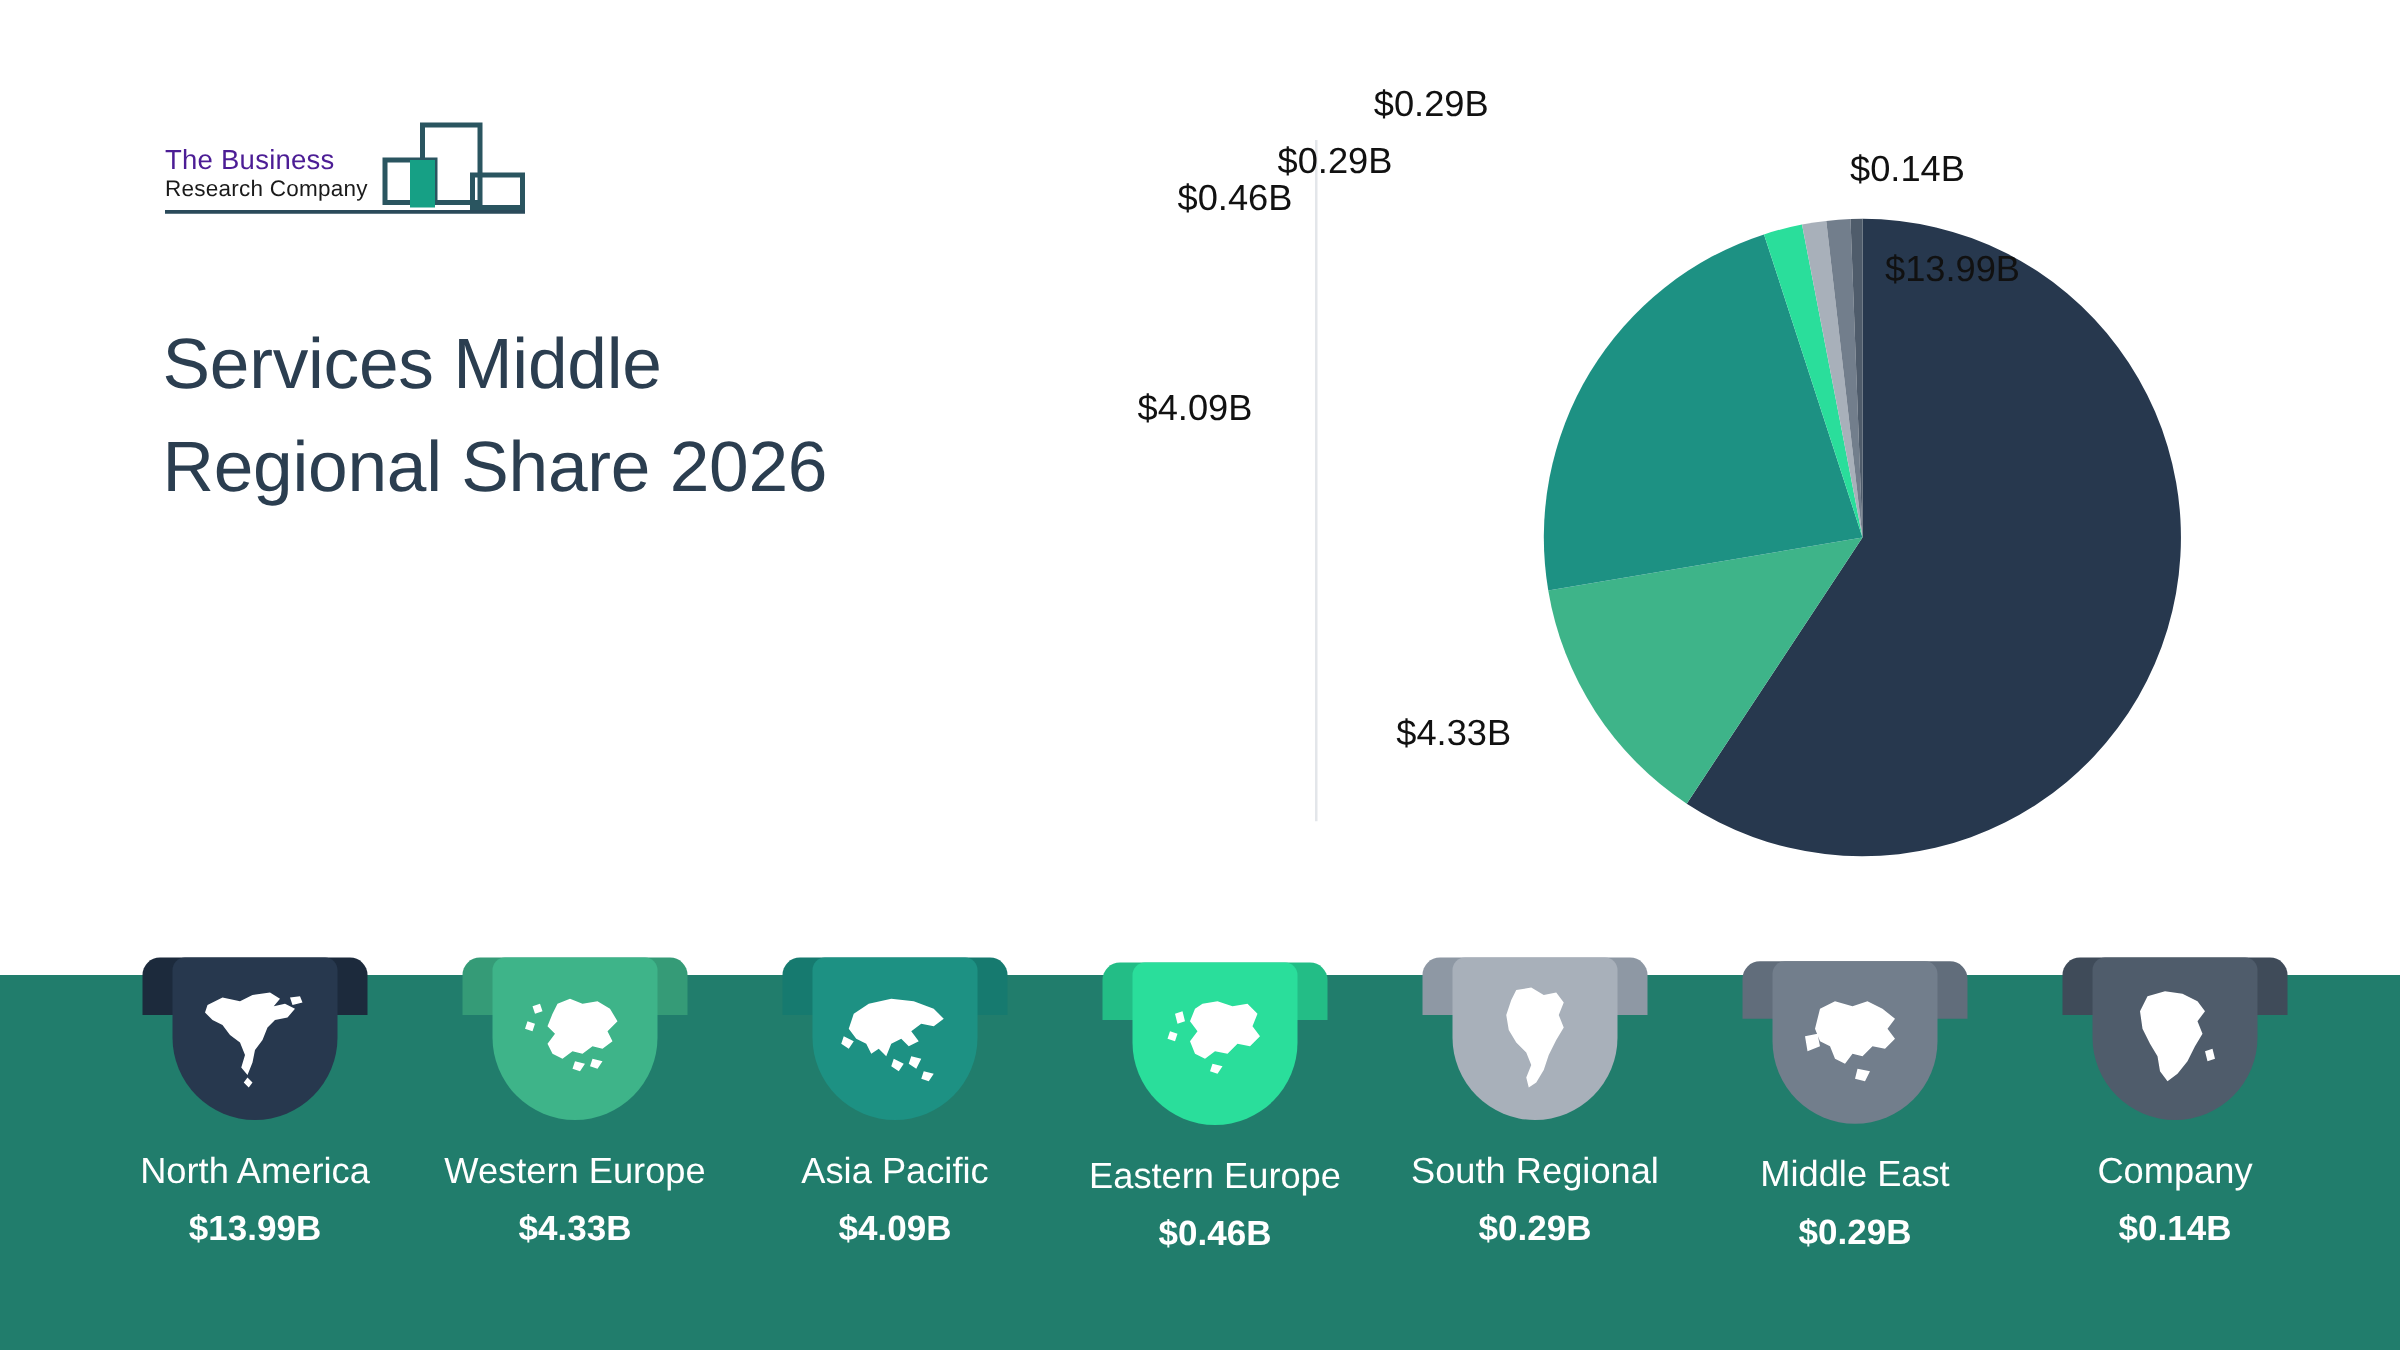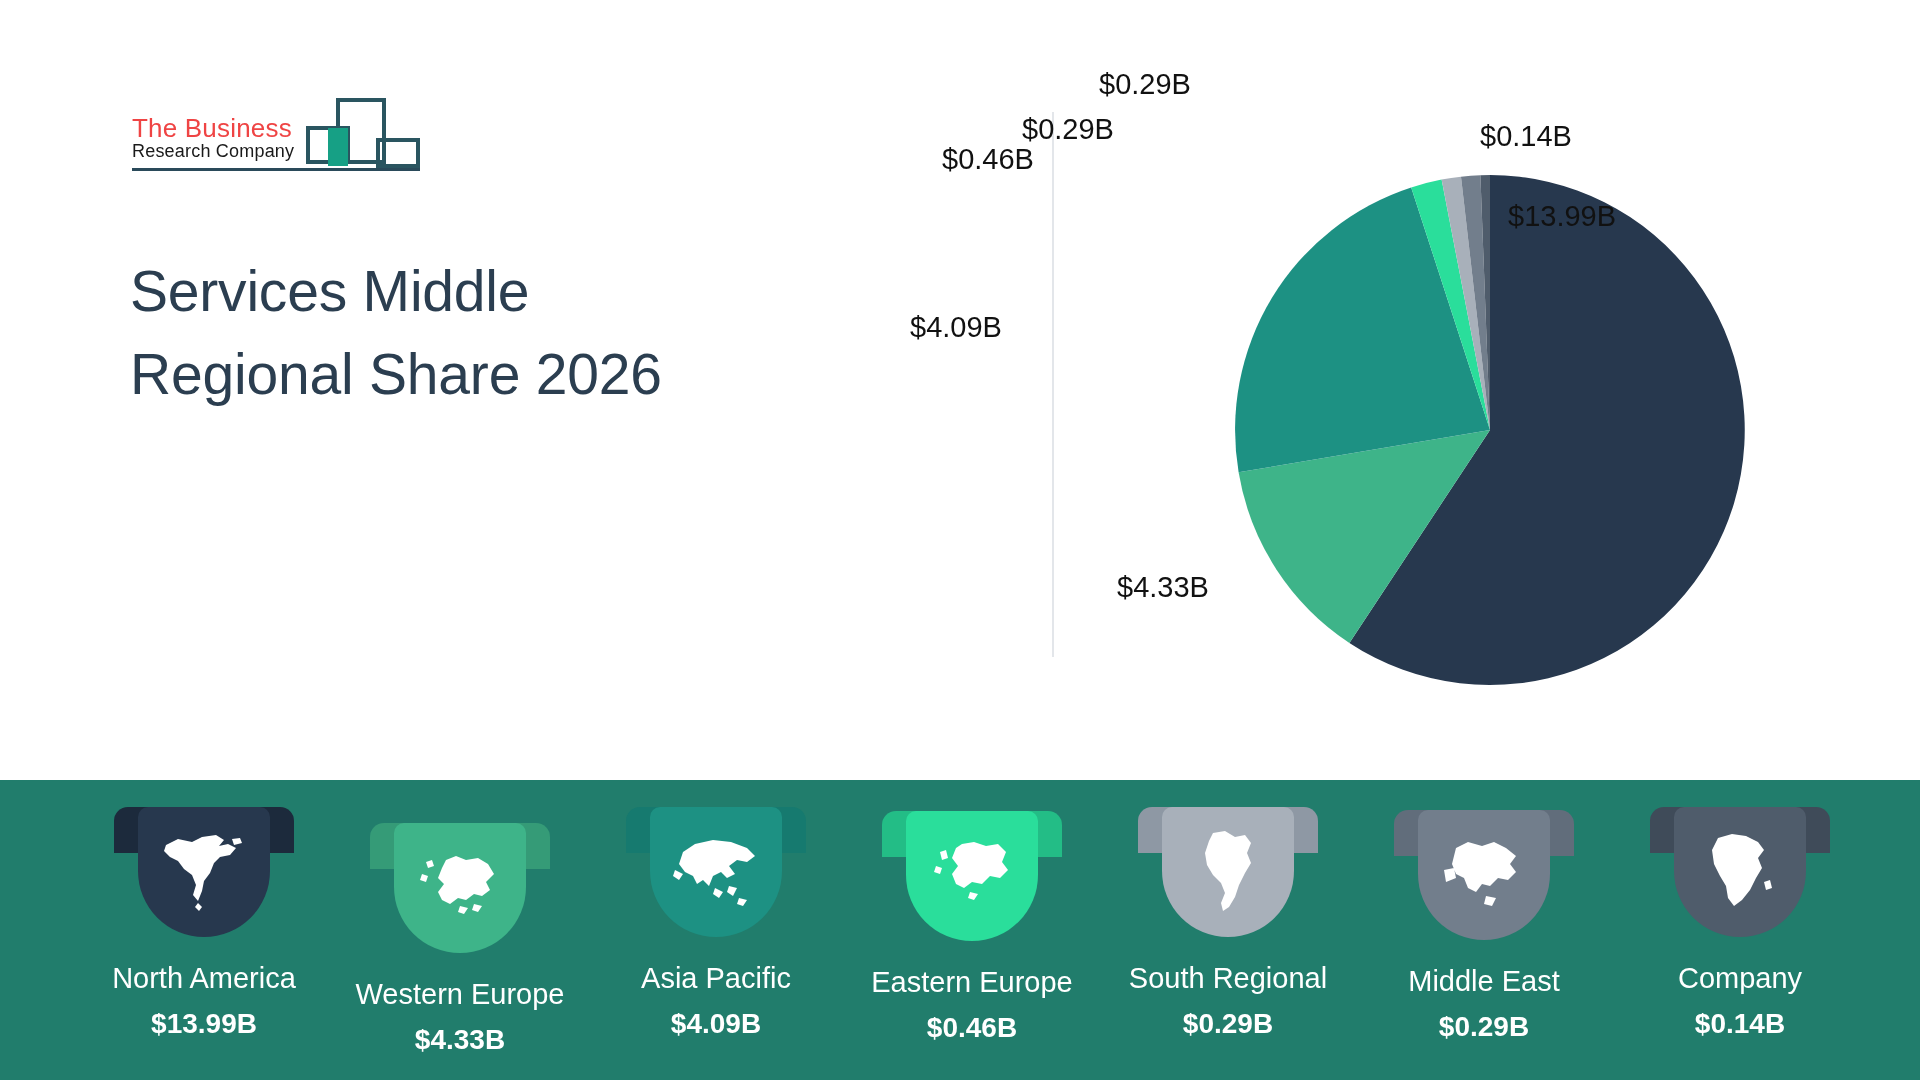--- a/index.html
+++ b/index.html
@@ -13,21 +13,21 @@
 
   
   .band{
     position:absolute;left:0;right:0;bottom:0;height:300px;
     background:#217d6c;
   }
 
   
   .logo{position:absolute;left:132px;top:96px;width:290px;height:84px;}
   .logo-text{position:absolute;left:0;top:18px;width:180px;}
-  .logo-l1{font-size:26px;color:#ef4444;letter-spacing:.2px;line-height:28px;white-space:nowrap;}
+  .logo-l1{font-size:22px;color:#4c1d95;letter-spacing:.2px;line-height:28px;white-space:nowrap;}
   .logo-l2{font-size:18px;color:#1a1a1a;letter-spacing:.2px;line-height:16px;white-space:nowrap;margin-top:1px;}
   .logo-rule{position:absolute;left:0;top:72px;width:288px;height:3px;background:#2a4a5a;}
 
   
   .title{
     position:absolute;left:130px;top:250px;width:720px;
     font-size:57px;line-height:1.46;color:#2b3e50;font-weight:400;
     letter-spacing:-0.2px;
   }
   .title div{white-space:nowrap;}
@@ -41,21 +41,21 @@
   
   .pie-wrap{position:absolute;left:1090px;top:30px;width:800px;height:700px;}
   .pie-svg{position:absolute;left:0;top:0;}
   .plabel{
     position:absolute;font-size:29px;color:#111111;white-space:nowrap;
     font-family:"Liberation Sans", sans-serif;
   }
 
   
   .legend{position:absolute;left:0;bottom:0;width:1920px;height:330px;}
-  .badge-col{position:absolute;top:0;width:260px;text-align:center;margin-top:41px;}
+  .badge-col{position:absolute;top:0;width:260px;text-align:center;}
   .shield-box{position:relative;width:180px;height:130px;margin:0 auto;}
   .tab{
     position:absolute;left:0;top:0;width:180px;height:46px;
     border-radius:14px 14px 0 0;
   }
   .shield{
     position:absolute;left:24px;top:0;width:132px;height:130px;
     border-radius:10px 10px 66px 66px;
     display:flex;align-items:center;justify-content:center;
   }
@@ -134,21 +134,21 @@
         <div class="shield" style="background:#27384e;">
           <svg width="92" height="86" viewBox="0 0 92 86">
             <path fill="#ffffff" d="M8 16 L20 10 L34 13 L44 8 L58 6 L66 11 L61 17 L70 15 L78 19 L72 26 L62 28 L56 34 L52 44 L46 52 L44 62 L40 72 L35 66 L38 56 L34 46 L26 40 L20 32 L12 28 L6 22 Z M74 10 L82 9 L84 14 L76 16 Z M40 74 L44 78 L41 82 L37 78 Z"></path>
           </svg>
         </div>
       </div>
       <div class="reg-name">North America</div>
       <div class="reg-val">$13.99B</div>
     </div>
 
-    <div class="badge-col" style="left:330px;top:32px;">
+    <div class="badge-col" style="left:330px;top:16px;">
       <div class="shield-box">
         <div class="tab" style="background:#359b77;"></div>
         <div class="shield" style="background:#3eb489;">
           <svg width="88" height="80" viewBox="0 0 88 80">
             <path fill="#ffffff" d="M30 12 L40 8 L50 12 L62 10 L72 16 L78 26 L70 34 L74 42 L66 48 L58 46 L50 52 L42 50 L34 56 L26 52 L22 44 L28 36 L22 30 L26 20 Z M10 14 L16 12 L18 18 L12 20 Z M6 26 L12 28 L10 34 L4 32 Z M44 58 L52 60 L48 66 L42 64 Z M58 56 L66 58 L62 64 L56 62 Z"></path>
           </svg>
         </div>
       </div>
       <div class="reg-name">Western Europe</div>
       <div class="reg-val">$4.33B</div>

